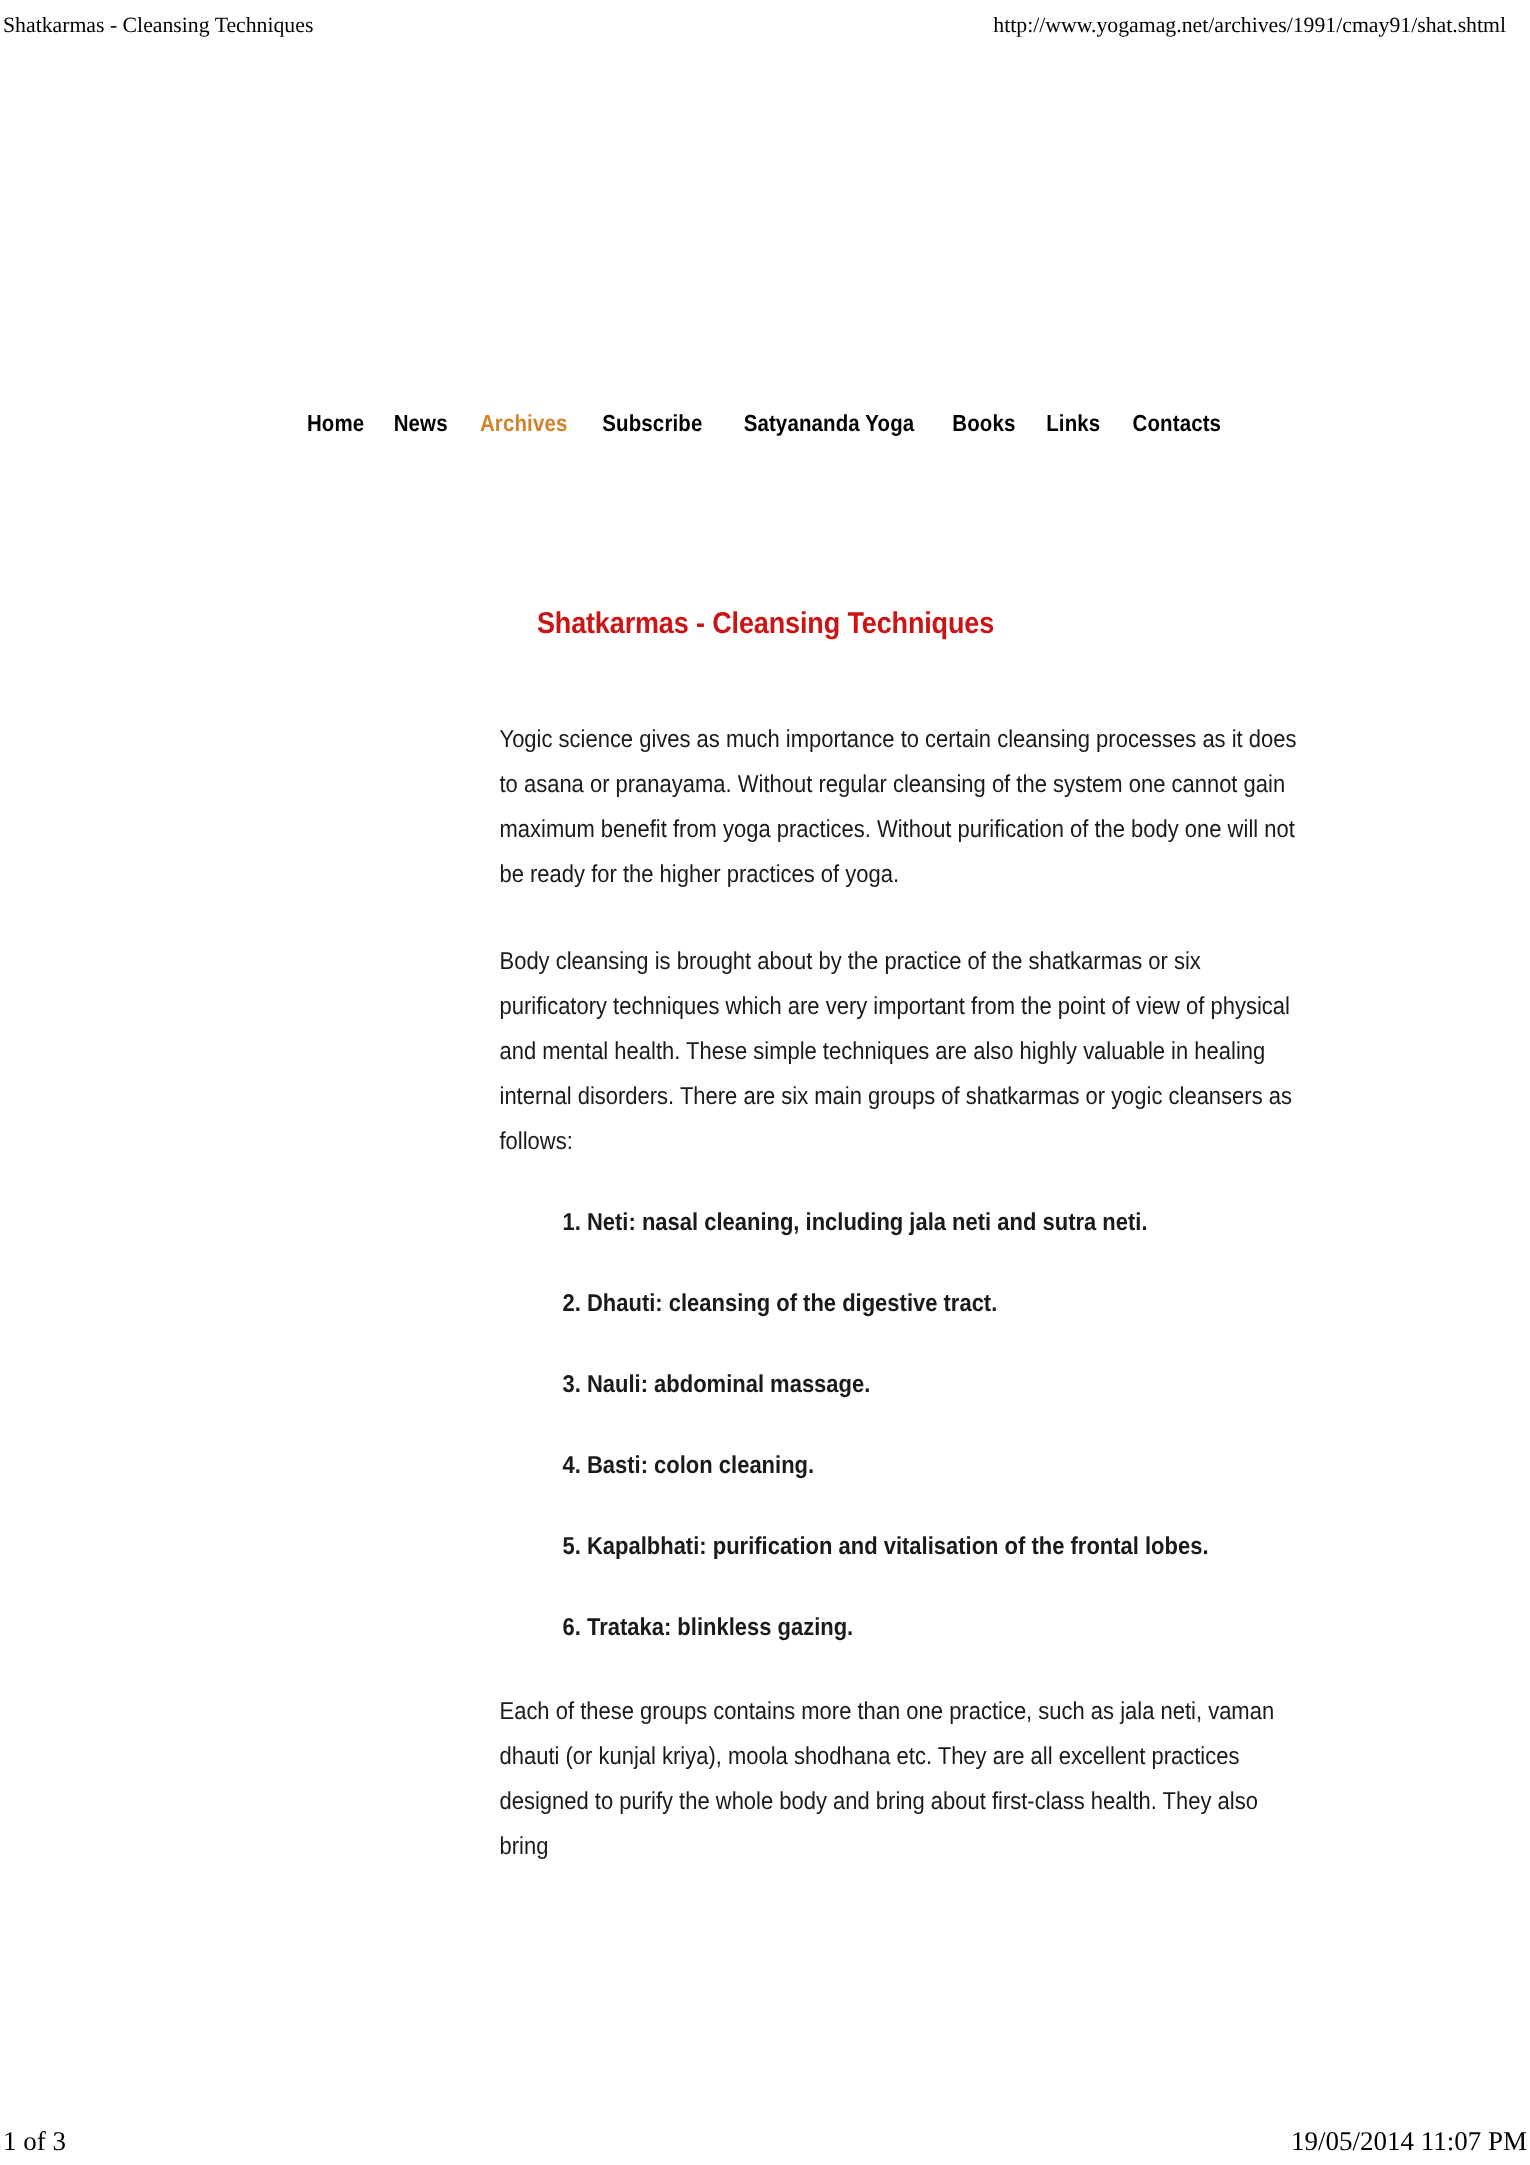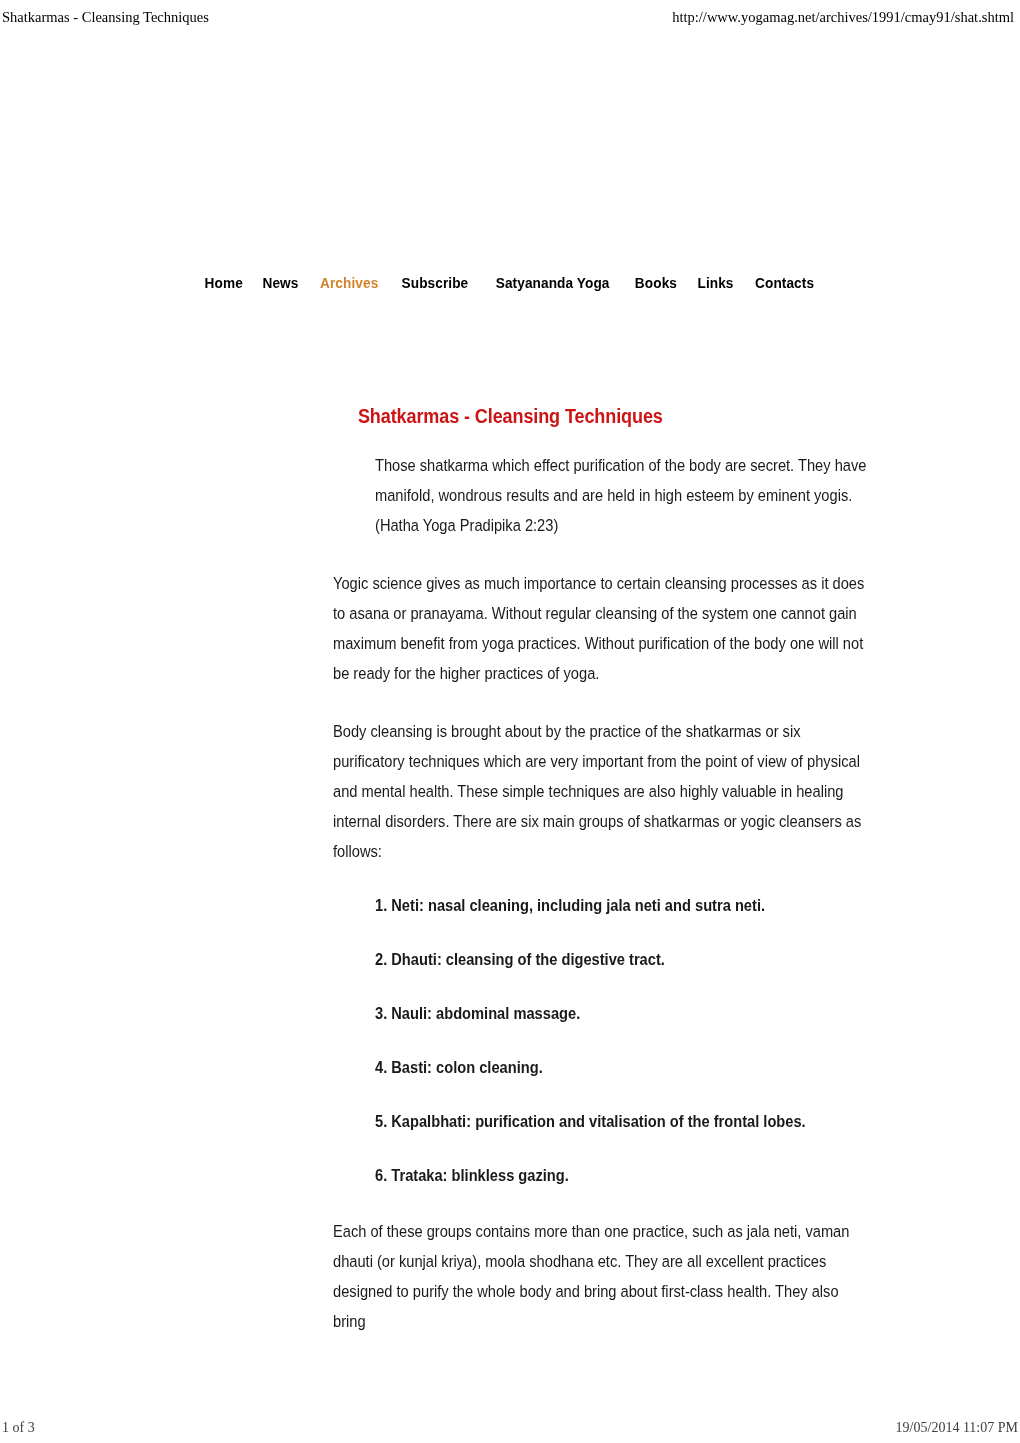--- a/index.html
+++ b/index.html
@@ -28,35 +28,35 @@
     display: flex;
     align-items: flex-start;
     justify-content: space-between;
     font-family: "Liberation Serif", "DejaVu Serif", serif;
     font-size: 14.5px;
     line-height: 18px;
     color: #000000;
     white-space: nowrap;
   }
   .print-header .ph-left { padding-left: 2px; }
-  .print-header .ph-right { padding-right: 6px; }
+  .print-header .ph-right { padding-right: 16px; }
 
   .print-footer {
     position: absolute;
     bottom: 7px;
     left: 0;
     width: 1020px;
     height: 20px;
     display: flex;
     align-items: flex-end;
     justify-content: space-between;
     font-family: "Liberation Serif", "DejaVu Serif", serif;
-    font-size: 14px;
+    font-size: 18px;
     line-height: 17px;
-    color: #404040;
+    color: #000000;
     white-space: nowrap;
   }
   .print-footer .pf-left { padding-left: 2px; }
   .print-footer .pf-right { padding-right: 2px; }
 
   
   .page {
     position: absolute;
     top: 0;
     left: 0;
@@ -165,24 +165,20 @@
 <div class="page">
 
   <nav class="site-nav">
     <a class="nav-link" href="#">Home</a><a class="nav-link" href="#">News</a><a class="nav-link is-active" href="#">Archives</a><a class="nav-link" href="#">Subscribe</a><a class="nav-link" href="#">Satyananda Yoga</a><a class="nav-link" href="#">Books</a><a class="nav-link" href="#">Links</a><a class="nav-link" href="#">Contacts</a>
   </nav>
 
   <h1 class="article-title"><span>Shatkarmas - Cleansing Techniques</span></h1>
 
   <article class="content">
 
-    <blockquote class="quote-block">
-      <p class="squeeze">Those shatkarma which effect purification of the body are secret. They have manifold, wondrous results and are held in high esteem by eminent yogis.</p>
-      <p class="quote-attrib squeeze">(Hatha Yoga Pradipika 2:23)</p>
-    </blockquote>
 
     <p class="body-para squeeze">Yogic science gives as much importance to certain cleansing processes as it does to asana or pranayama. Without regular cleansing of the system one cannot gain maximum benefit from yoga practices. Without purification of the body one will not be ready for the higher practices of yoga.</p>
 
     <p class="body-para squeeze">Body cleansing is brought about by the practice of the shatkarmas or six purificatory techniques which are very important from the point of view of physical and mental health. These simple techniques are also highly valuable in healing internal disorders. There are six main groups of shatkarmas or yogic cleansers as follows:</p>
 
     <ol class="practice-list">
       <li class="squeeze">1. Neti: nasal cleaning, including jala neti and sutra neti.</li>
       <li class="squeeze">2. Dhauti: cleansing of the digestive tract.</li>
       <li class="squeeze">3. Nauli: abdominal massage.</li>
       <li class="squeeze">4. Basti: colon cleaning.</li>

